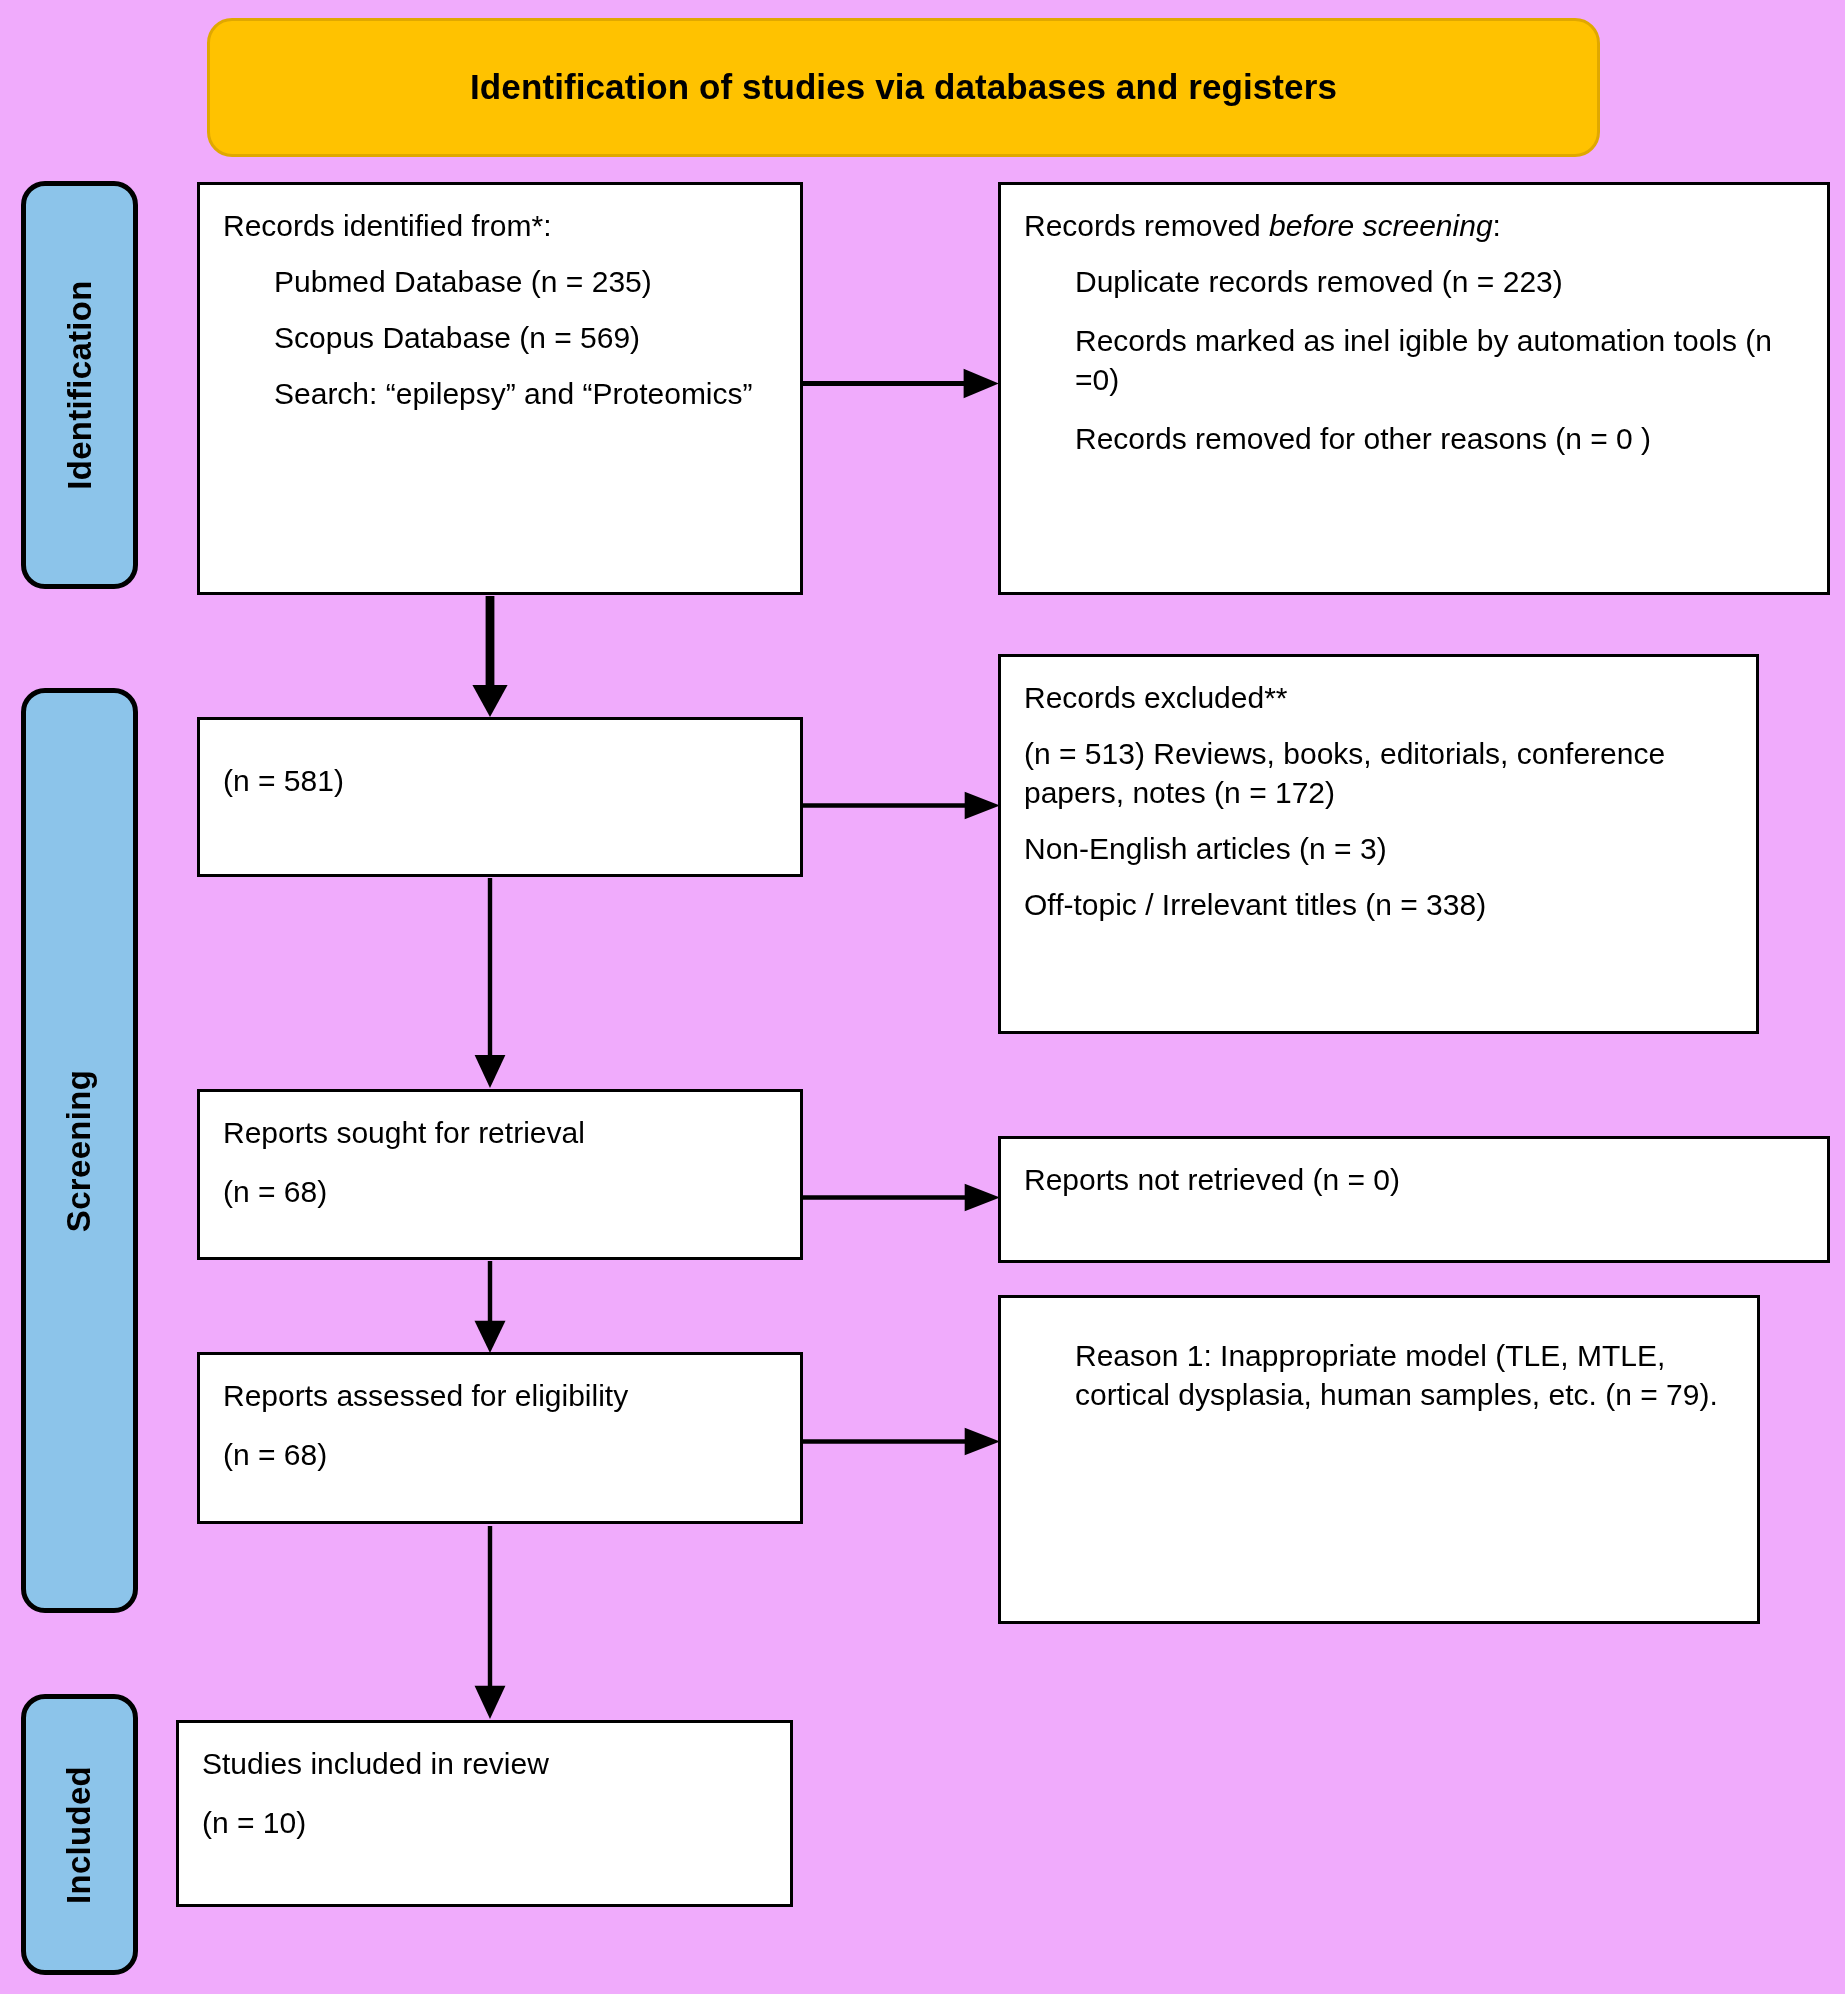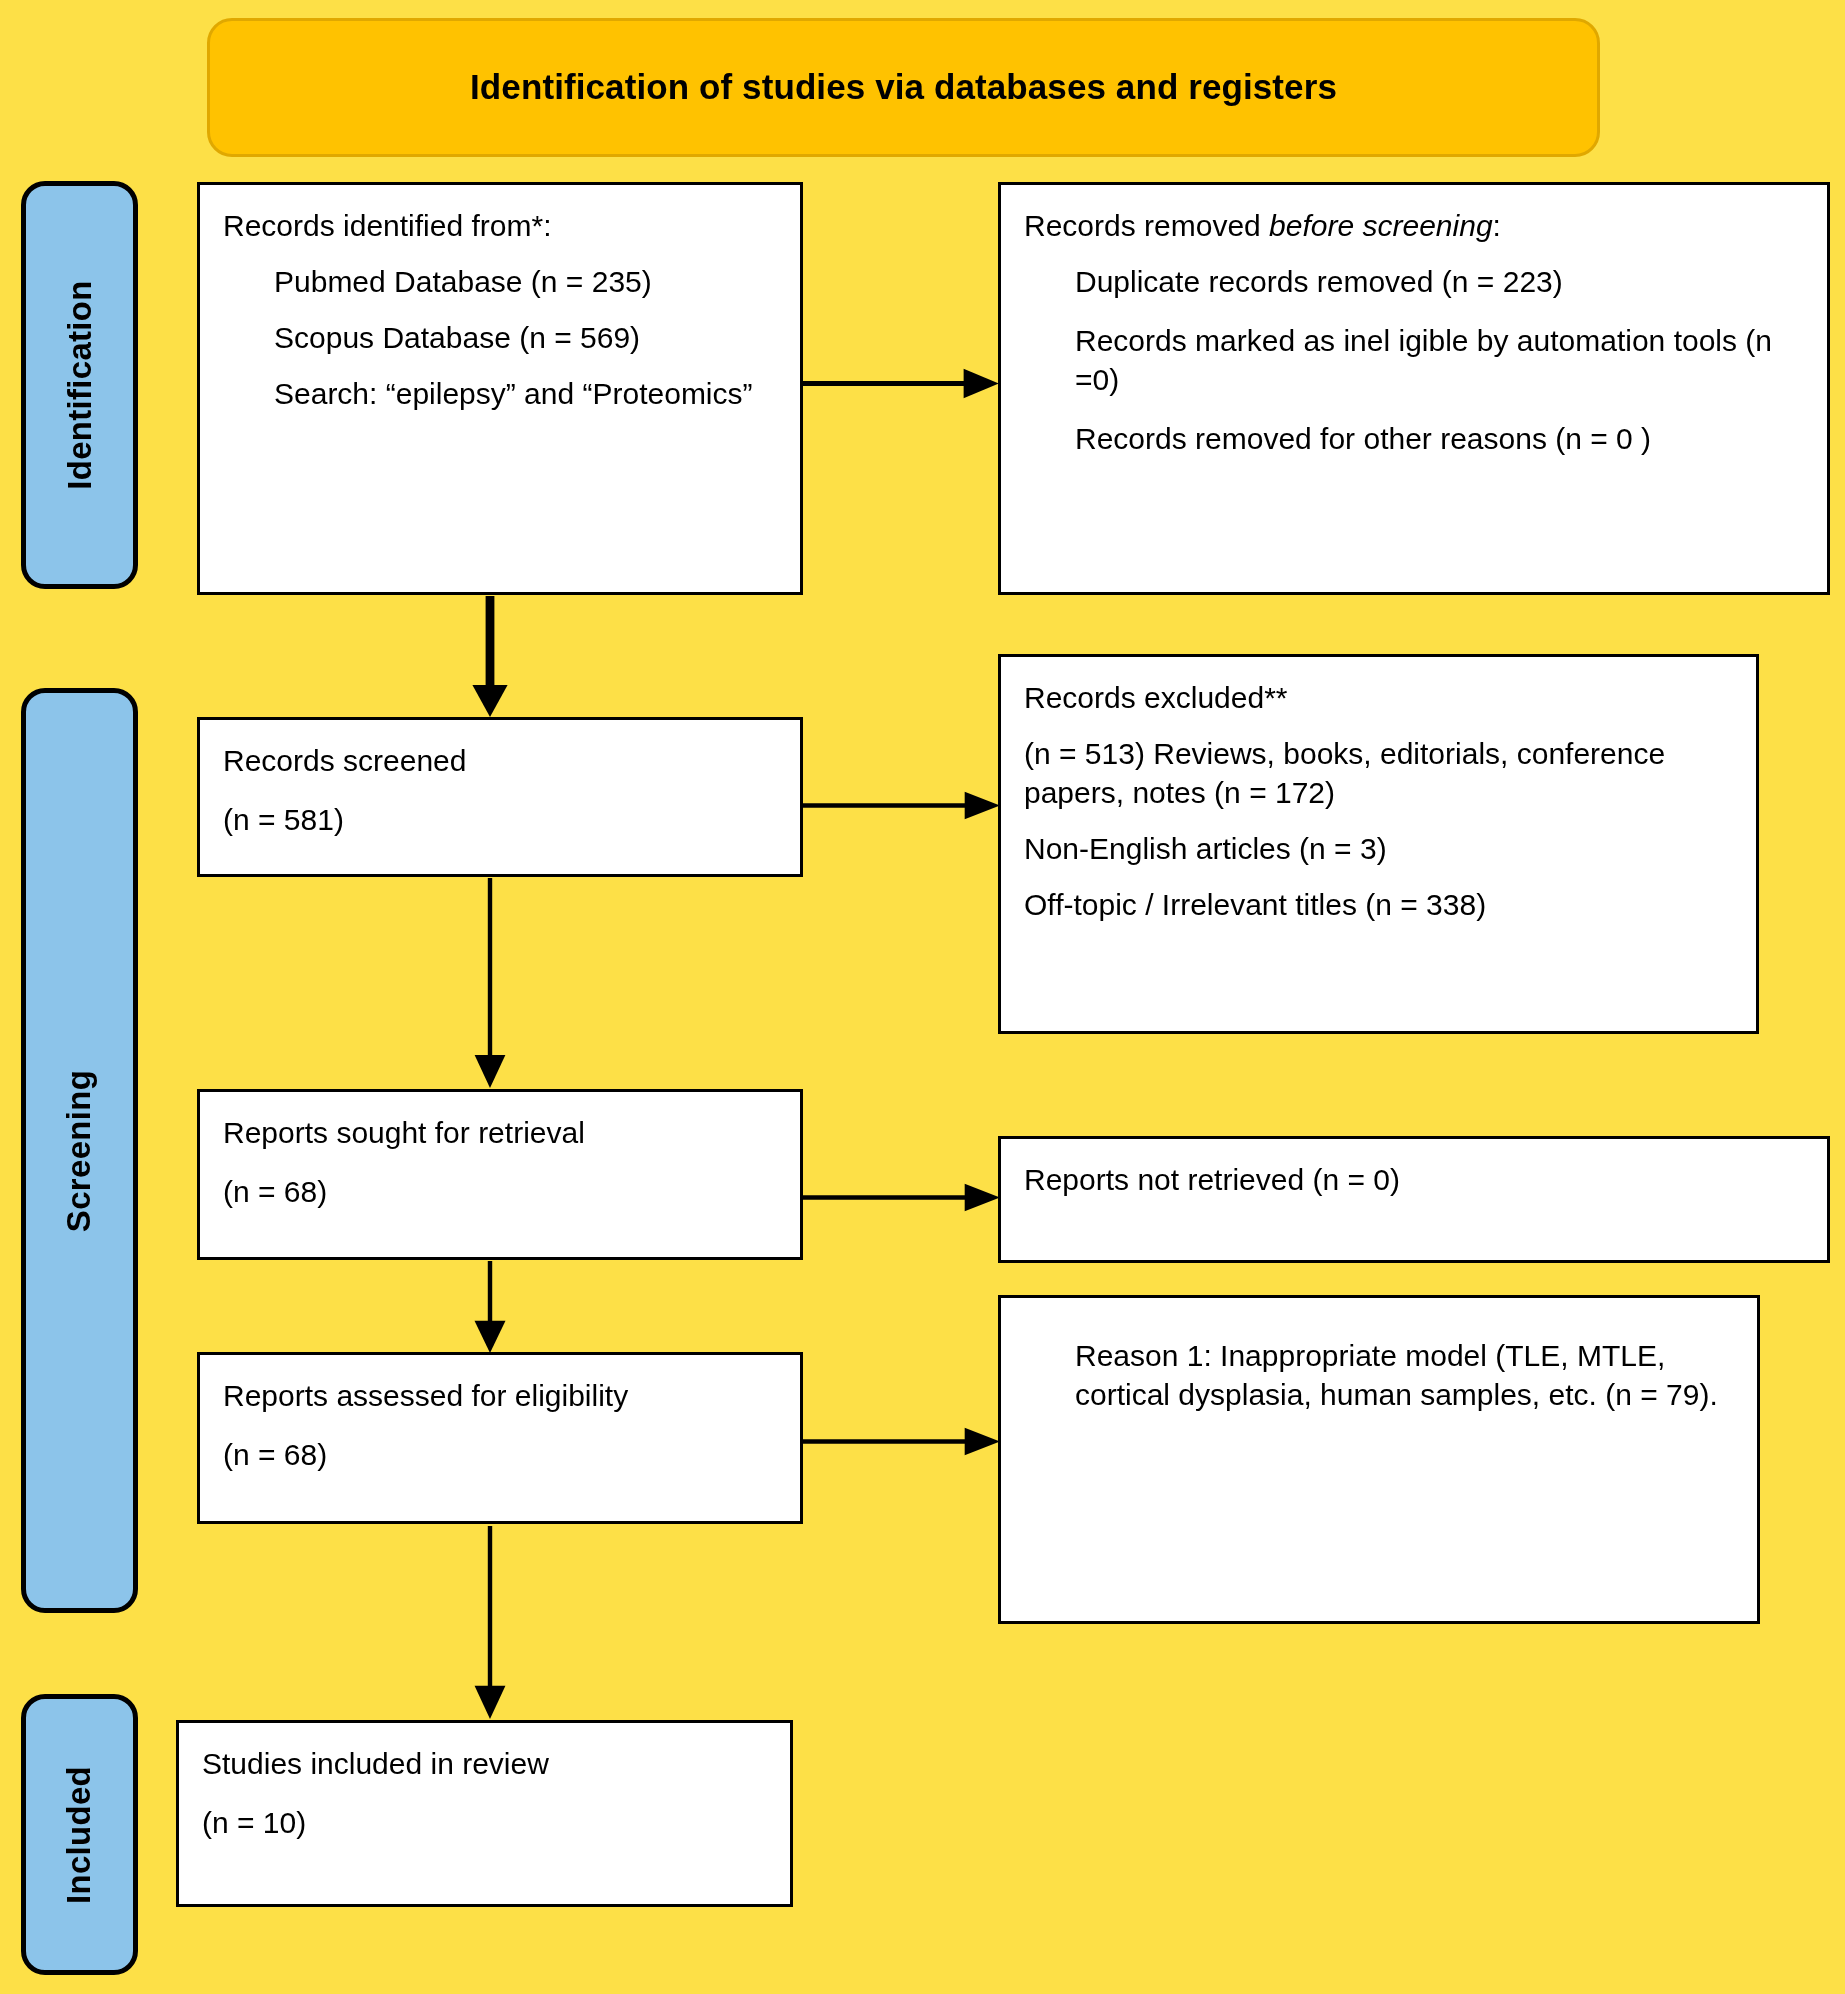--- a/index.html
+++ b/index.html
@@ -8,21 +8,21 @@
     background: #ffffff;
   }
   body {
     font-family: "Liberation Sans", sans-serif;
     color: #000000;
   }
   #canvas {
     position: relative;
     width: 1845px;
     height: 1995px;
-    background: #fde047;
+    background: #f0abfc;
     overflow: hidden;
   }
 
   
   .header-banner {
     position: absolute;
     left: 207px;
     top: 17.6px;
     width: 1393px;
     height: 139px;
@@ -130,21 +130,20 @@
   </div>
 
   <div class="flow-box" id="box-removed">
     <p><span>Records removed </span><em>before screening</em><span>:</span></p>
     <p class="indent gap-md">Duplicate records removed  (n = 223)</p>
     <p class="indent-hang gap-sm">Records marked as inel igible by automation tools (n =0)</p>
     <p class="indent-hang gap-sm">Records removed for other reasons (n = 0 )</p>
   </div>
 
   <div class="flow-box" id="box-screened">
-    <p>Records screened</p>
     <p class="gap-sm">(n = 581)</p>
   </div>
 
   <div class="flow-box" id="box-excluded">
     <p>Records excluded**</p>
     <p class="gap-md">(n = 513) Reviews, books, editorials, conference papers, notes (n = 172)</p>
     <p class="gap-md">Non-English articles (n = 3)</p>
     <p class="gap-md">Off-topic / Irrelevant titles (n = 338)</p>
   </div>
 

